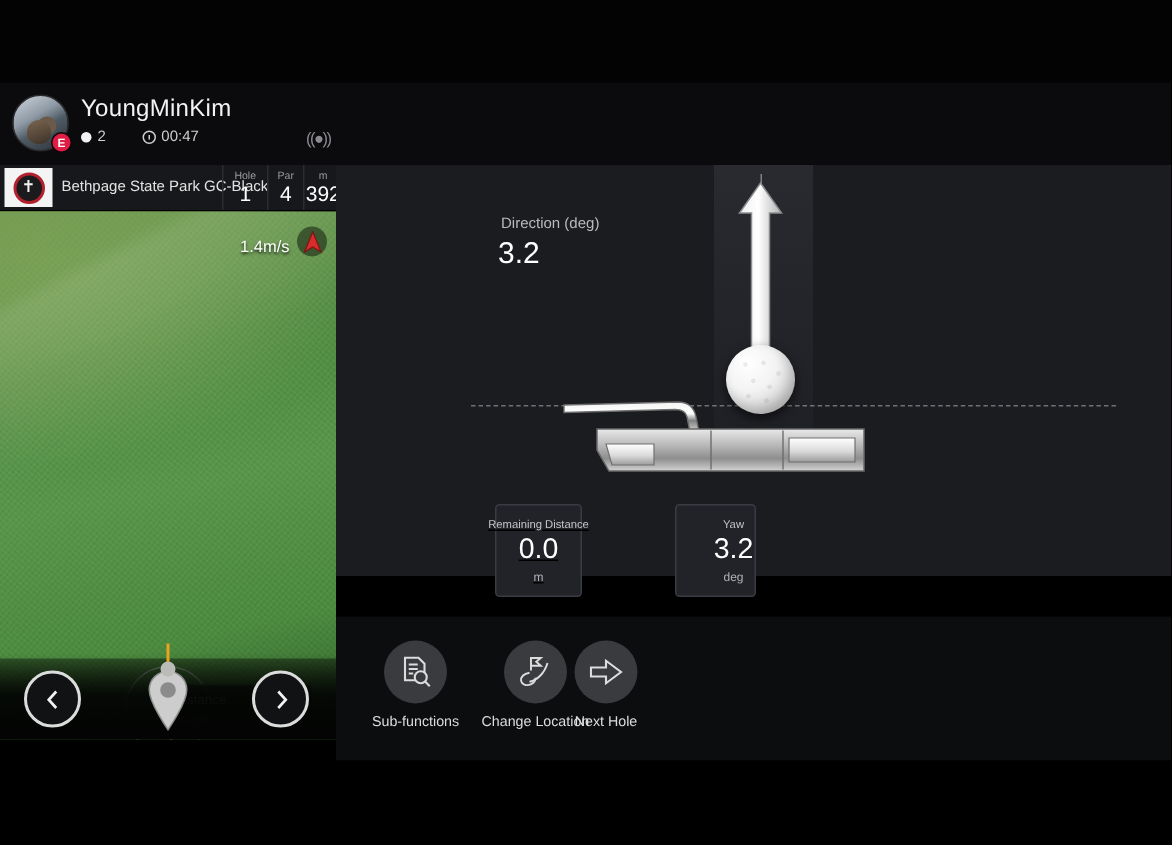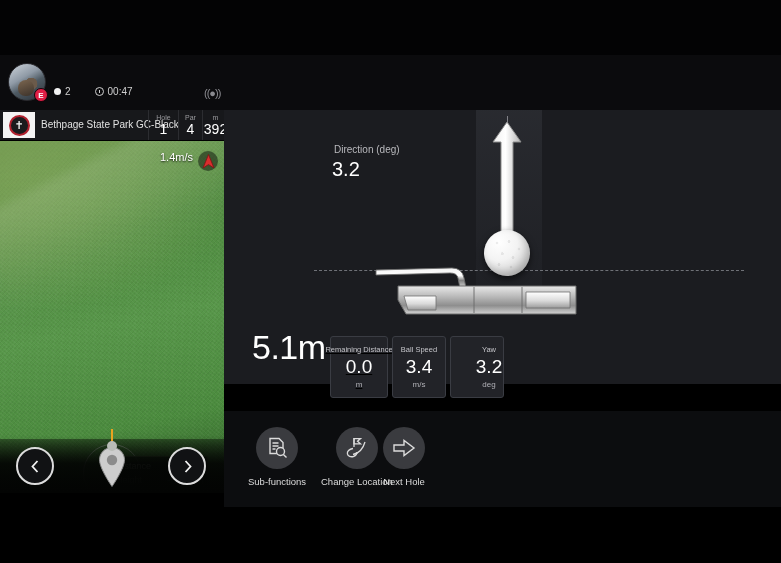--- a/index.html
+++ b/index.html
@@ -156,21 +156,21 @@
     position: absolute; left: -60px; top: 20px; width: 330px; height: 120px;
     background: linear-gradient(180deg, rgba(255,255,255,.10), rgba(255,255,255,0));
     transform: rotate(-27deg); filter: blur(5px);
   }
   .shadow-bottom {
     position: absolute; left: 0; bottom: 0; width: 224px; height: 58px;
     background: linear-gradient(180deg, rgba(18,38,14,0), rgba(8,18,6,.92));
   }
   .wind {
     position: absolute; right: 6px; top: 10px;
-    display: flex; align-items: flex-start; gap: 5px;
+    display: flex; align-items: flex-end; gap: 5px;
   }
   .wind-val {
     font-size: 11px; color: #fff;
     text-shadow: 0 1px 2px rgba(0,0,0,.85);
   }
   .wind-arrow {
     width: 20px; height: 20px; border-radius: 50%;
     background: rgba(20,30,16,.55);
     display: flex; align-items: center; justify-content: center;
   }
@@ -317,20 +317,21 @@
 
   <div class="letterbox-top"></div>
 
   <div class="header">
 
     <div class="avatar-wrap">
       <div class="avatar"></div>
       <div class="avatar-badge">E</div>
     </div>
 
+    <div class="player-name">YoungMinKim</div>
 
     <div class="player-meta">
       <span class="dot-ball"></span>
       <span>2</span>
       <span class="meta-clock">
         <span class="clock-icon"></span>
         <span>00:47</span>
       </span>
     </div>
 
@@ -521,31 +522,25 @@
         <path d="M24 28 L202 28 L202 56 L32 56 L24 42 Z" fill="url(#head)" stroke="#6a6a6a" stroke-width="1"></path>
 
         <path d="M30 38 L62 38 L62 52 L34 52 Z" fill="url(#face)" stroke="#707070" stroke-width="0.8"></path>
 
         <path d="M152 34 L196 34 L196 50 L152 50 Z" fill="url(#face)" stroke="#707070" stroke-width="0.8"></path>
 
         <path d="M100 29 L100 55 M148 29 L148 55" stroke="#6a6a6a" stroke-width="0.9"></path>
       </svg>
     </div>
 
-    <div class="big-dist">5.1m</div>
 
     <div class="stat" id="stat0">
       <span class="s-k">Remaining Distance</span>
       <span class="s-v">0.0</span>
       <span class="s-u">m</span>
-    </div>
-    <div class="stat" id="stat1">
-      <span class="s-k">Ball Speed</span>
-      <span class="s-v">3.4</span>
-      <span class="s-u">m/s</span>
     </div>
     <div class="stat" id="stat2">
       <span class="s-k">Yaw</span>
       <span class="s-v">3.2</span>
       <span class="s-u">deg</span>
     </div>
   </div>
 
   <div class="funcbar">
 

